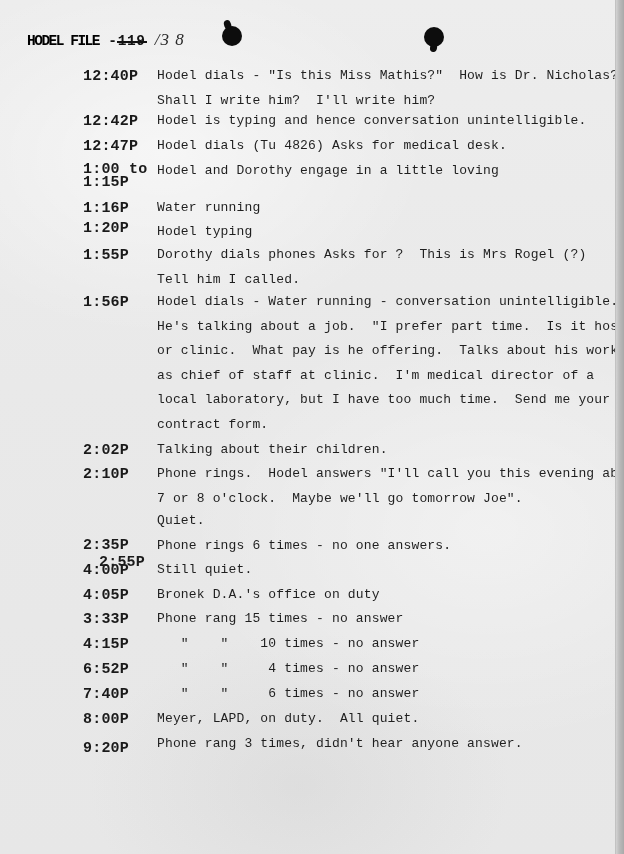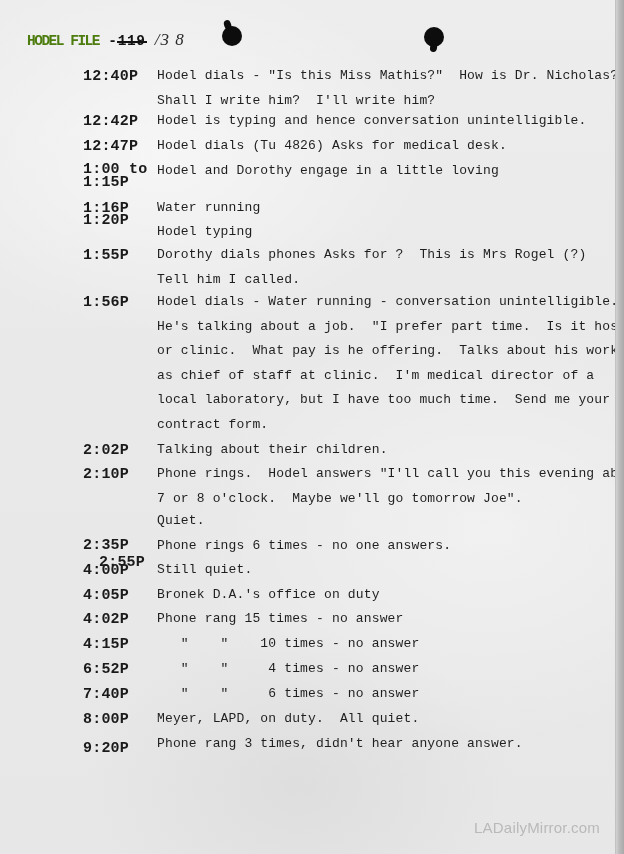--- a/index.html
+++ b/index.html
@@ -82,21 +82,21 @@
     top: 30px;
     white-space: pre;
     font-size: 14.5px;
     letter-spacing: 0.6px;
     font-weight: bold;
     color: #141414;
   }
   #header-line .overstruck {
     position: relative;
     display: inline-block;
-    color: #4d7c0f;
+    color: #000000;
     letter-spacing: -1.5px;
   }
   #header-line .struck {
     position: relative;
     display: inline-block;
     font-weight: bold;
   }
   #header-line .struck::after {
     content: "";
     position: absolute;
@@ -193,21 +193,21 @@
       <div class="entry" style="top: 0px;">
         <div class="time two-line" style="top: 163px;">1:00 to
 1:15P</div>
         <div class="text" style="top: 163px; text-align: right;">Hodel and Dorothy engage in a little loving</div>
       </div>
       <div class="entry" style="top: 0px;">
         <div class="time" style="top: 200px;">1:16P</div>
         <div class="text" style="top: 200px;">Water running</div>
       </div>
       <div class="entry" style="top: 0px;">
-        <div class="time" style="top: 212px;">1:20P</div>
+        <div class="time" style="top: 220px;">1:20P</div>
         <div class="text" style="top: 224px;">Hodel typing</div>
       </div>
       <div class="entry" style="top: 0px;">
         <div class="time" style="top: 247px;">1:55P</div>
         <div class="text" style="top: 247px;">Dorothy dials phones Asks for ?  This is Mrs Rogel (?)</div>
         <div class="text cont" style="top: 271.5px;">Tell him I called.</div>
       </div>
       <div class="entry" style="top: 0px;">
         <div class="time" style="top: 294px;">1:56P</div>
         <div class="text" style="top: 294px;">Hodel dials - Water running - conversation unintelligible.</div>
@@ -236,21 +236,21 @@
       </div>
       <div class="entry" style="top: 0px;">
         <div class="time" style="top: 562px;">4:00P</div>
         <div class="text" style="top: 562px;">Still quiet.</div>
       </div>
       <div class="entry" style="top: 0px;">
         <div class="time" style="top: 587px;">4:05P</div>
         <div class="text" style="top: 587px;">Bronek D.A.'s office on duty</div>
       </div>
       <div class="entry" style="top: 0px;">
-        <div class="time" style="top: 611px;">4:02P</div>
+        <div class="time" style="top: 611px;">3:33P</div>
         <div class="text" style="top: 611px;">Phone rang 15 times - no answer</div>
       </div>
       <div class="entry" style="top: 0px;">
         <div class="time" style="top: 636px;">4:15P</div>
         <div class="text" style="top: 636px;">   "    "    10 times - no answer</div>
       </div>
       <div class="entry" style="top: 0px;">
         <div class="time" style="top: 661px;">6:52P</div>
         <div class="text" style="top: 661px;">   "    "     4 times - no answer</div>
       </div>
@@ -264,15 +264,14 @@
       </div>
       <div class="entry" style="top: 0px;">
         <div class="time" style="top: 696px; margin-top: 44px;">9:20P</div>
         <div class="text" style="top: 736px;">Phone rang 3 times, didn't hear anyone answer.</div>
       </div>
     </div>
 
   <div id="page-edge-line"></div>
   <div id="page-edge"></div>
 
-  <div id="watermark">LADailyMirror.com</div>
 
 </div>
 
 </body></html>

